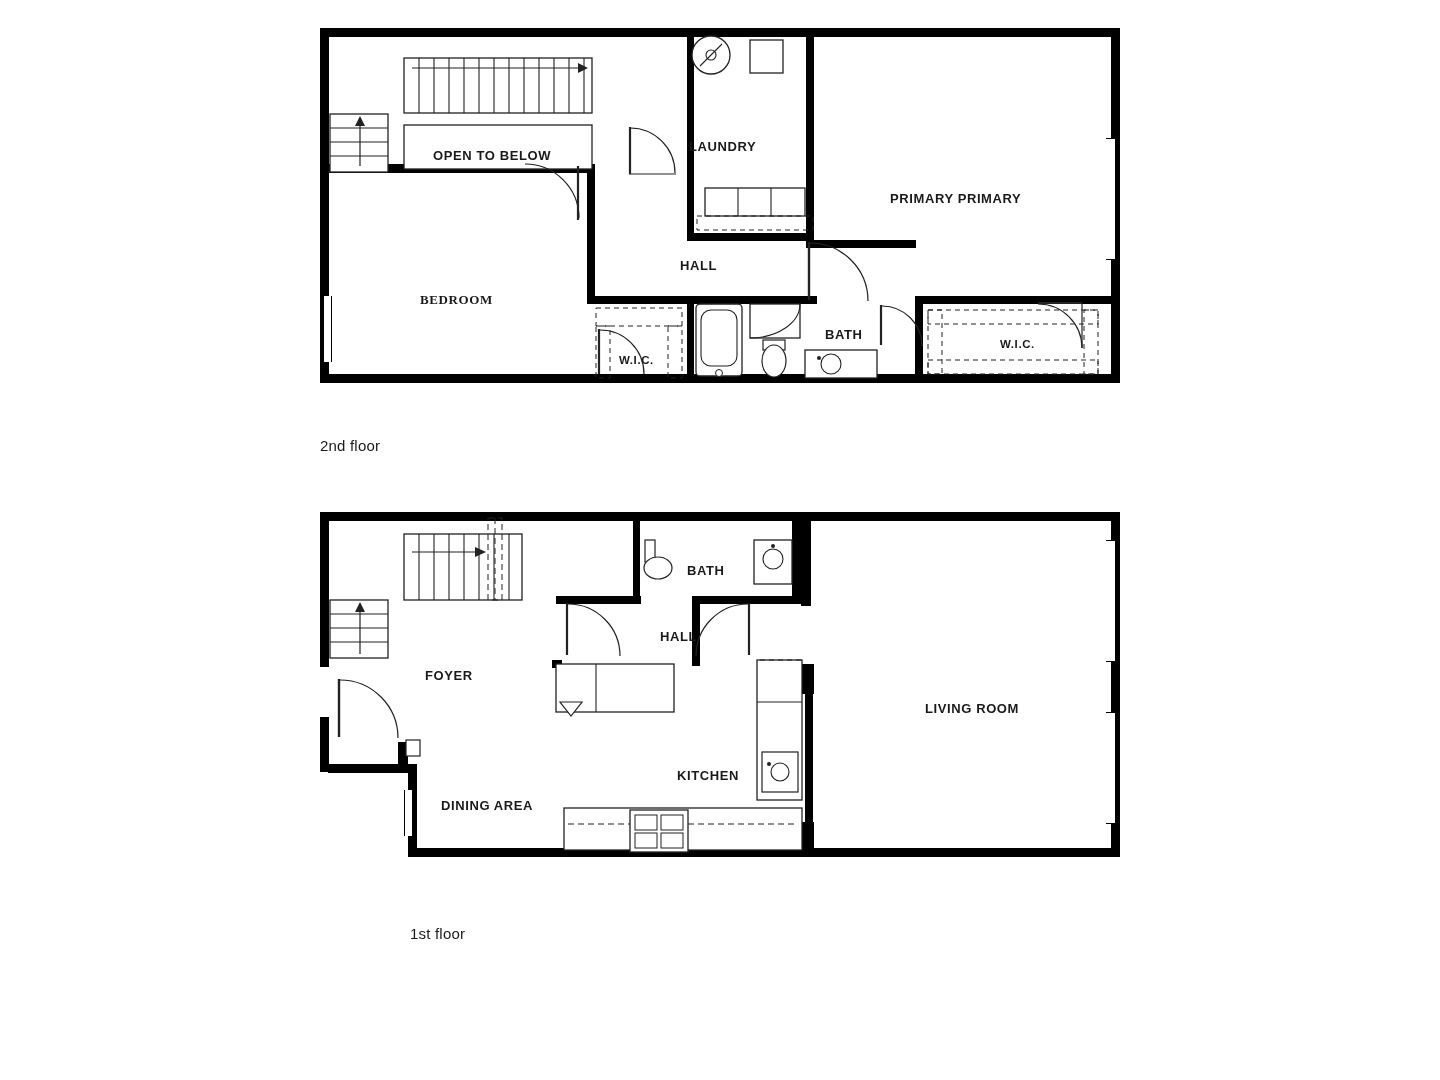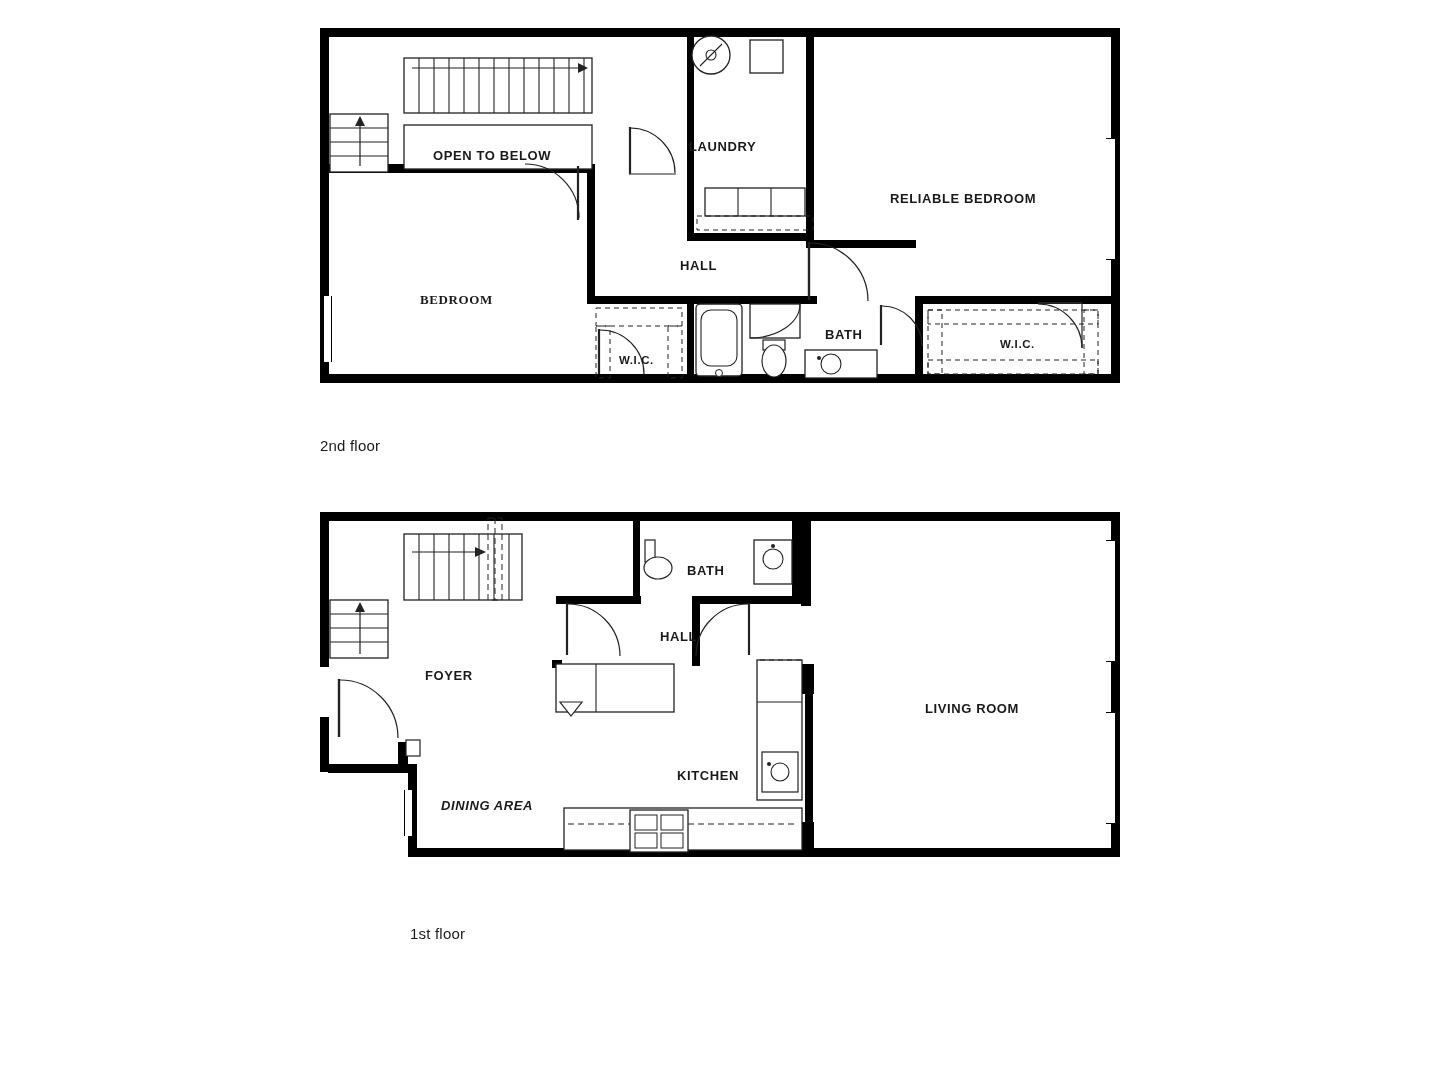--- a/index.html
+++ b/index.html
@@ -175,21 +175,21 @@
       <path d="M 718 276 A 44 44 0 0 1 762 320" fill="none" stroke="#222" stroke-width="1.2"></path>
       <line x1="718" y1="275" x2="762" y2="275" stroke="#222" stroke-width="2.2"></line>
       <line x1="762" y1="275" x2="762" y2="320" stroke="#222" stroke-width="1.2"></line>
     </svg>
 
     <div class="window" style="left:786px; top:110px; width:9px; height:122px; background:#fff; border-left:none; border-right:none;"></div>
     <div class="window" style="left:3px; top:268px; width:9px; height:66px; border-top:none; border-bottom:none;"></div>
 
     <div class="room-label" style="left:113px; top:120px;">OPEN TO BELOW</div>
     <div class="room-label" style="left:369px; top:111px;">LAUNDRY</div>
-    <div class="room-label" style="left:570px; top:163px;">RELIABLE BEDROOM</div>
+    <div class="room-label" style="left:570px; top:163px;">PRIMARY PRIMARY</div>
     <div class="room-label" style="left:360px; top:230px;">HALL</div>
     <div class="room-label" style="left:100px; top:264px;font-family:Liberation Serif, serif;">BEDROOM</div>
     <div class="room-label label-sm" style="left:299px; top:326px;">W.I.C.</div>
     <div class="room-label" style="left:505px; top:299px;">BATH</div>
     <div class="room-label label-sm" style="left:680px; top:310px;">W.I.C.</div>
   </div>
 
   <div class="floor-label" style="left:320px; top:437px;">2nd floor</div>
 
   <div class="floor" style="left:320px; top:512px; width:800px; height:355px;">
@@ -282,19 +282,19 @@
 
     <div class="window" style="left:786px; top:28px; width:9px; height:122px; border-left:none; border-right:none;"></div>
     <div class="window" style="left:786px; top:200px; width:9px; height:112px; border-left:none; border-right:none;"></div>
     <div class="window" style="left:84px; top:278px; width:9px; height:46px; border-top:none; border-bottom:none;"></div>
 
     <div class="room-label" style="left:367px; top:51px;">BATH</div>
     <div class="room-label" style="left:340px; top:117px;">HALL</div>
     <div class="room-label" style="left:105px; top:156px;">FOYER</div>
     <div class="room-label" style="left:605px; top:189px;text-align:right;">LIVING ROOM</div>
     <div class="room-label" style="left:324px; top:256px;margin-left:33px;">KITCHEN</div>
-    <div class="room-label" style="left:121px; top:286px;font-style:italic;">DINING AREA</div>
+    <div class="room-label" style="left:121px; top:286px;">DINING AREA</div>
   </div>
 
   <div class="floor-label" style="left:410px; top:925px;">1st floor</div>
 
 
 </div>
 
 </body></html>

